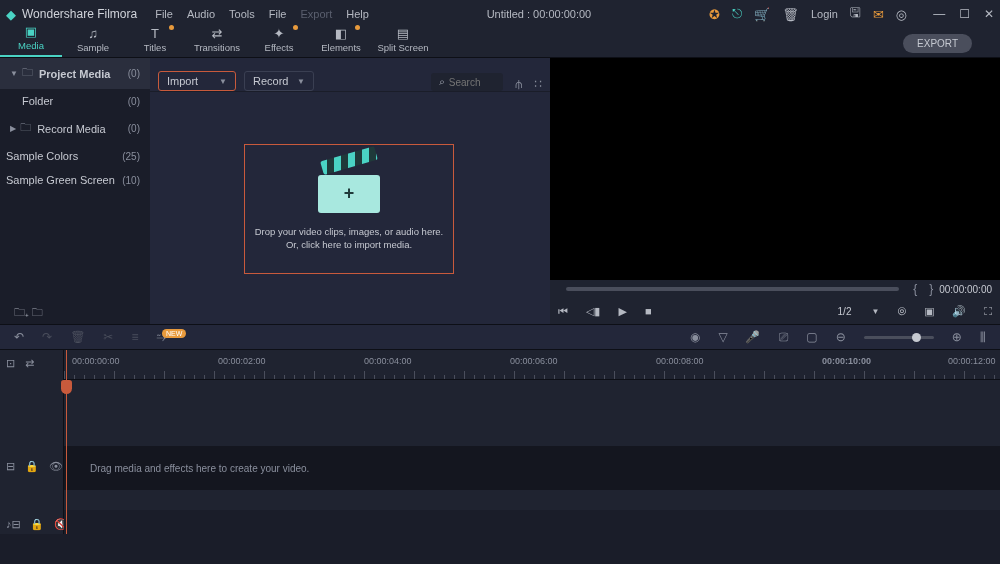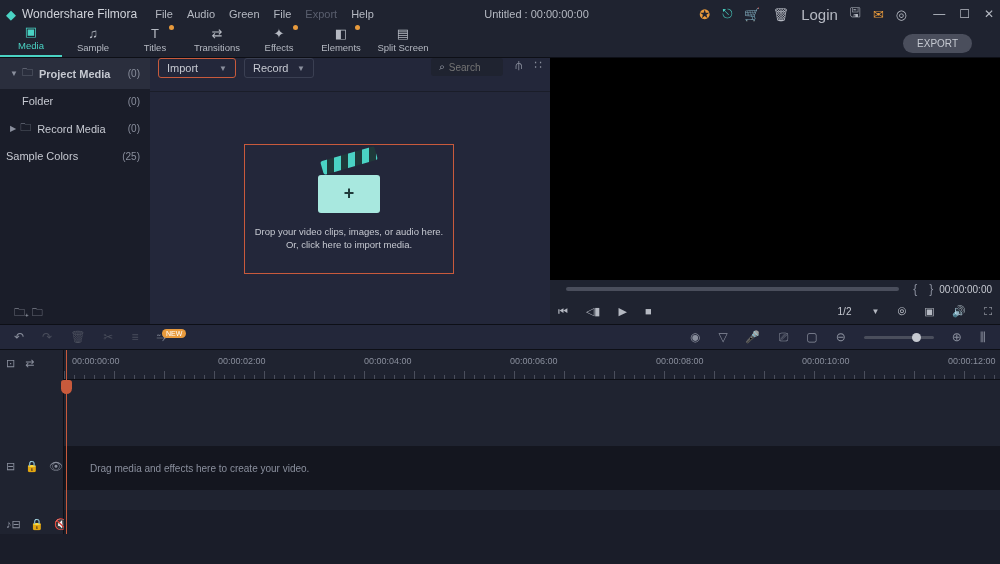--- a/index.html
+++ b/index.html
@@ -32,21 +32,21 @@
 .midrow { display: flex; height: 266px; }
 .sidebar { width: 150px; background: #1a1d29; }
 .sidebar .item { display: flex; align-items: center; padding: 6px 10px; cursor: pointer; font-size: 11px; }
 .sidebar .item.sel { background: #2a2e3d; }
 .sidebar .item .chev { font-size: 8px; margin-right: 4px; color: #8a8f9d; }
 .sidebar .item .fldr { font-size: 11px; margin-right: 6px; color: #8a8f9d; }
 .sidebar .item .label { flex: 1; color: #c6c9d1; }
 .sidebar .item .count { color: #8a8f9d; font-size: 10px; }
 
 .content { width: 400px; background: #23273a; position: relative; }
-.content .subbar { height: 34px; display: flex; align-items: flex-start; padding: 0 8px; gap: 8px; border-bottom: 1px solid #1a1d29; }
+.content .subbar { height: 34px; display: flex; align-items: flex-end; padding: 0 8px; gap: 8px; border-bottom: 1px solid #1a1d29; }
 .content .dd { border: 1px solid #3a3f52; border-radius: 3px; padding: 3px 8px; font-size: 11px; color: #c6c9d1; display: flex; align-items: center; justify-content: space-between; cursor: pointer; }
 .content .dd.import { border: 1px solid #c85a3c; width: 78px; }
 .content .dd.record { width: 70px; }
 .content .dd .car { font-size: 8px; color: #8a8f9d; }
 .content .search { margin-left: auto; display: flex; align-items: center; gap: 4px; background: #1f2330; border-radius: 3px; padding: 3px 8px; width: 72px; }
 .content .search input { background: transparent; border: none; outline: none; color: #8a8f9d; font-size: 10px; width: 44px; }
 .content .tool-i { color: #8a8f9d; font-size: 12px; cursor: pointer; margin-left: 4px; }
 .content .dropzone { position: absolute; top: 86px; left: 94px; width: 210px; height: 130px; border: 1.5px solid #c85a3c; display: flex; flex-direction: column; align-items: center; justify-content: center; cursor: pointer; }
 .content .dropzone .clap { width: 62px; height: 46px; position: relative; margin-bottom: 12px; }
 .content .dropzone .clap-top { position: absolute; top: -6px; left: 6px; width: 56px; height: 14px; background: repeating-linear-gradient(105deg, #4ad3c4 0 7px, #1f3a3a 7px 14px); transform: rotate(-16deg); transform-origin: left bottom; border-radius: 2px; }
@@ -87,32 +87,32 @@
 </style>
 </head>
 <body>
 
 <div class="titlebar">
   <span class="logo">◆</span>
   <span class="brand">Wondershare Filmora</span>
   <div class="menu">
     <span>File</span>
     <span>Audio</span>
-    <span>Green</span>
+    <span>Tools</span>
     <span>File</span>
     <span class="disabled">Export</span>
     <span>Help</span>
   </div>
   <div class="center">Untitled : 00:00:00:00</div>
   <div class="right">
     <span class="icon orange">✪</span>
     <span class="icon teal">⎋</span>
     <span class="icon orange">🛒</span>
     <span class="icon">🗑</span>
-    <span class="icon" style="font-size:15px;">Login</span>
+    <span class="icon" style="font-size:11px;">Login</span>
     <span class="icon">🖫</span>
     <span class="icon orange">✉</span>
     <span class="icon">◎</span>
     <div class="win-controls">
       <span>—</span>
       <span>☐</span>
       <span>✕</span>
     </div>
   </div>
 </div>
@@ -168,20 +168,24 @@
     </div>
     <div class="item">
       <span class="chev">▶</span>
       <span class="fldr">🗀</span>
       <span class="label">Record Media</span>
       <span class="count">(0)</span>
     </div>
     <div class="item" style="padding-left:6px;">
       <span class="label">Sample Colors</span>
       <span class="count">(25)</span>
+    </div>
+    <div class="item" style="padding-left:6px;">
+      <span class="label">Sample Green Screen</span>
+      <span class="count">(10)</span>
     </div>
   </div>
   <div class="icons" style="position:absolute; left:14px; top:304px;">
     <span>🗀₊</span>
     <span>🗀</span>
   </div>
 
   <div class="content">
     <div class="subbar">
       <div class="dd import">
@@ -276,21 +280,21 @@
       <span>🔒</span>
       <span>🔇</span>
     </div>
   </div>
   <div class="ruler">
     <span class="tc" style="left:8px;">00:00:00:00</span>
     <span class="tc" style="left:154px;">00:00:02:00</span>
     <span class="tc" style="left:300px;">00:00:04:00</span>
     <span class="tc" style="left:446px;">00:00:06:00</span>
     <span class="tc" style="left:592px;">00:00:08:00</span>
-    <span class="tc" style="left:738px;">00:00:10:00</span>
+    <span class="tc" style="left:758px;font-weight:bold;">00:00:10:00</span>
     <span class="tc" style="left:884px;">00:00:12:00</span>
   <div class="tick" style="left: 0px; height: 8px;"></div>
       <div class="tick" style="left: 10px; height: 4px;"></div>
       <div class="tick" style="left: 20px; height: 4px;"></div>
       <div class="tick" style="left: 30px; height: 4px;"></div>
       <div class="tick" style="left: 40px; height: 4px;"></div>
       <div class="tick" style="left: 50px; height: 8px;"></div>
       <div class="tick" style="left: 60px; height: 4px;"></div>
       <div class="tick" style="left: 70px; height: 4px;"></div>
       <div class="tick" style="left: 80px; height: 4px;"></div>

